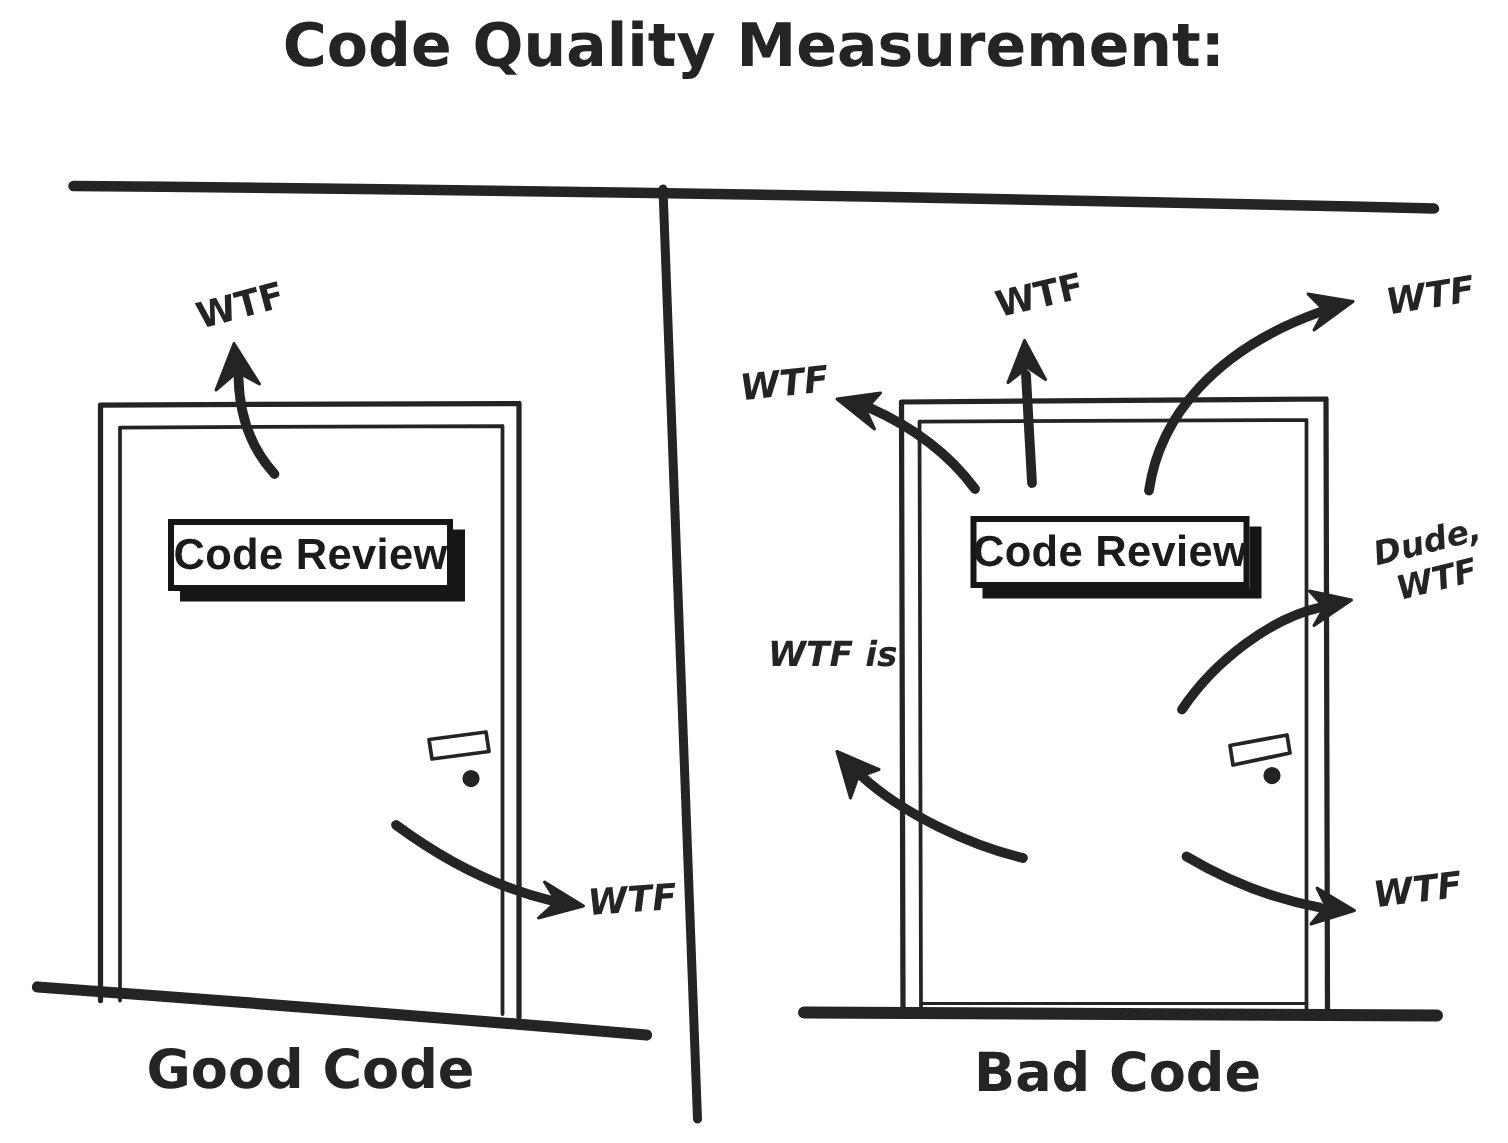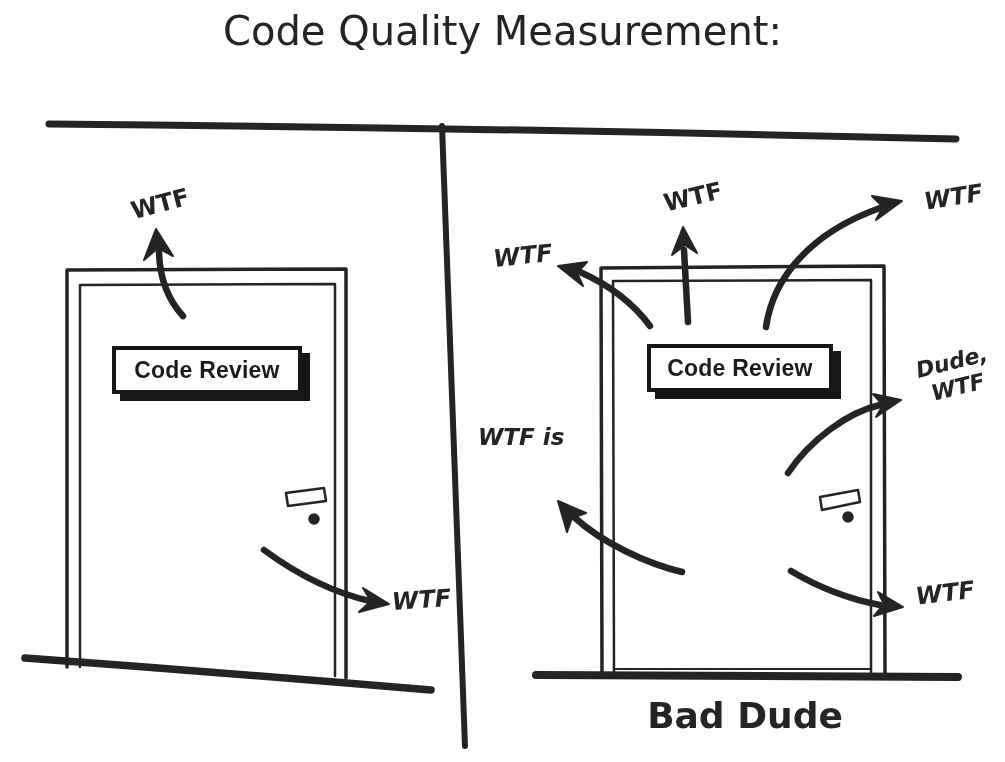--- a/index.html
+++ b/index.html
@@ -4,38 +4,38 @@
 <style>
   html,body{margin:0;padding:0;background:#ffffff;}
   #stage{
     position:relative;width:1005px;height:762px;background:#ffffff;
     font-family:"DejaVu Sans",sans-serif;color:#242424;overflow:hidden;
   }
   .abs{position:absolute;}
   svg{position:absolute;left:0;top:0;}
   .title-line{
     left:0;width:1005px;text-align:center;
-    font-weight:400;font-size:40px;line-height:46px;letter-spacing:0px;
+    font-weight:700;font-size:40px;line-height:46px;letter-spacing:0px;
   }
   .panel-label{
     width:320px;text-align:center;font-weight:700;font-size:36px;
   }
   .wtf{
     font-weight:700;font-size:24px;white-space:nowrap;
     transform-origin:left top;
   }
   .ital{font-style:italic;}
   .sign{
     box-sizing:border-box;height:48px;background:#ffffff;
     border:4px solid #161616;box-shadow:8px 7px 0 #161616;
     display:flex;align-items:center;justify-content:center;
-    font-family:"Liberation Sans",sans-serif;font-weight:700;font-size:23px;
+    font-family:"Liberation Sans",sans-serif;font-weight:700;font-size:29px;
     letter-spacing:0.2px;color:#1b1b1b;white-space:nowrap;
   }
-  .multi{line-height:27px;}
+  .multi{line-height:27px;margin-left:34px;}
   .redact{
     display:inline-block;width:70px;height:26px;background:#101010;
     border-radius:13px;vertical-align:-6px;margin-left:1px;
     transform:rotate(-2deg);
   }
   .dude{
     font-weight:700;font-size:22px;line-height:26px;text-align:center;
     transform-origin:center;white-space:nowrap;
   }
 </style>
@@ -90,31 +90,32 @@
       <polygon points="820,497 858,490 860,502 822,510" fill="#ffffff"></polygon>
       <circle cx="848" cy="517" r="4.5" fill="#242424"></circle>
     </g>
   </svg>
 
   <div class="abs title-line" style="top:8px;">Code Quality Measurement:</div>
 
   <div class="abs wtf" style="left:128px;top:198px;transform:rotate(-15deg);">WTF</div>
   <div class="abs sign" style="left:112px;top:346px;width:190px;">Code Review</div>
   <div class="abs wtf ital" style="left:391px;top:588px;transform:rotate(-4deg);">WTF</div>
+  <div class="abs panel-label" style="left:47px;top:693px;">Good Code</div>
 
   <div class="abs wtf ital" style="left:492px;top:245px;transform:rotate(-6deg);">WTF</div>
   <div class="abs wtf" style="left:661px;top:190px;transform:rotate(-13deg);">WTF</div>
   <div class="abs wtf ital" style="left:922px;top:188px;transform:rotate(-9deg);">WTF</div>
   <div class="abs sign" style="left:647px;top:344px;width:186px;">Code Review</div>
 
   <div class="abs dude ital" style="left:912px;top:349px;width:86px;transform:rotate(-14deg);">
     <div>Dude,</div>
     <div>WTF</div>
   </div>
 
   <div class="abs wtf ital multi" style="left:478px;top:424px;font-size:23px;">
     <div>WTF is</div>
   </div>
 
   <div class="abs wtf ital" style="left:914px;top:583px;transform:rotate(-7deg);">WTF</div>
-  <div class="abs panel-label" style="left:585px;top:695px;">Bad Dude</div>
+  <div class="abs panel-label" style="left:585px;top:695px;">Bad Code</div>
 
 </div>
 
 </body></html>

